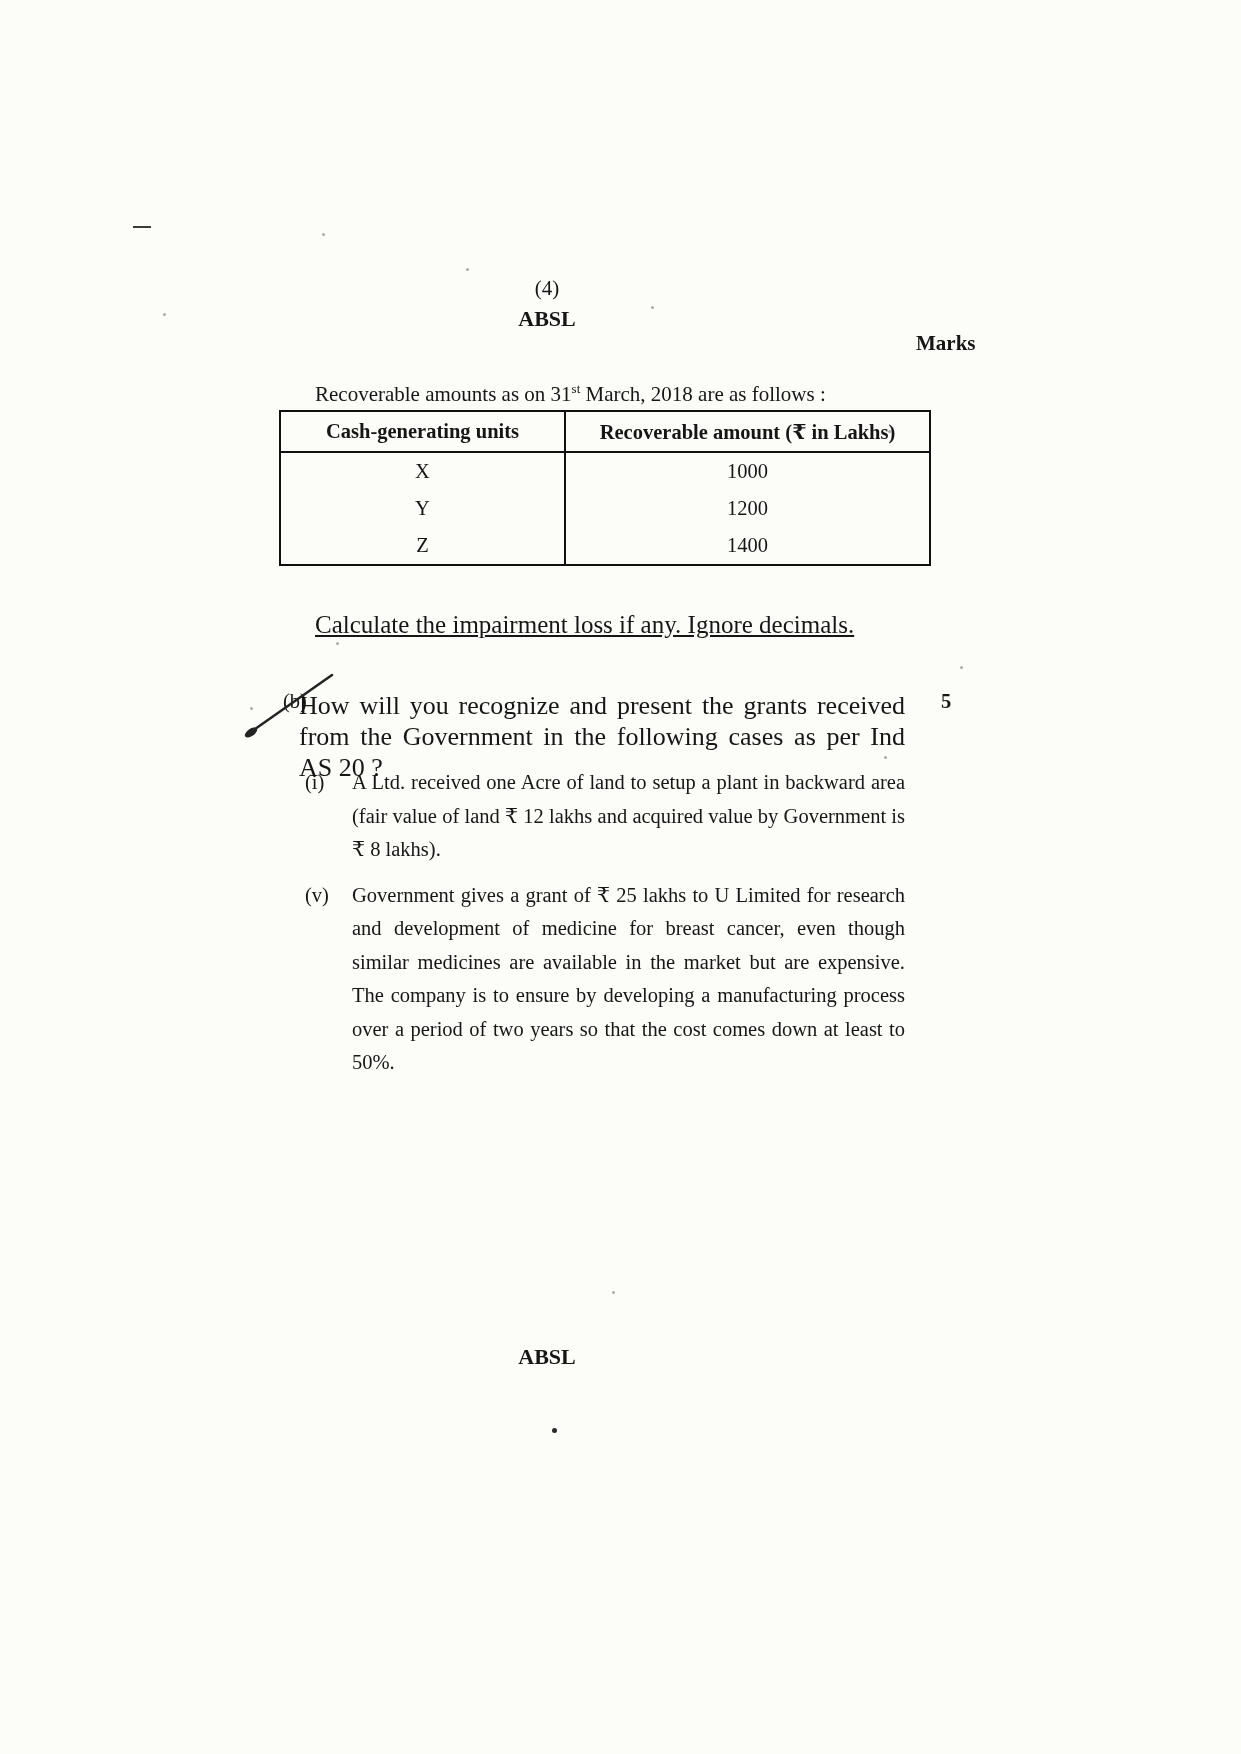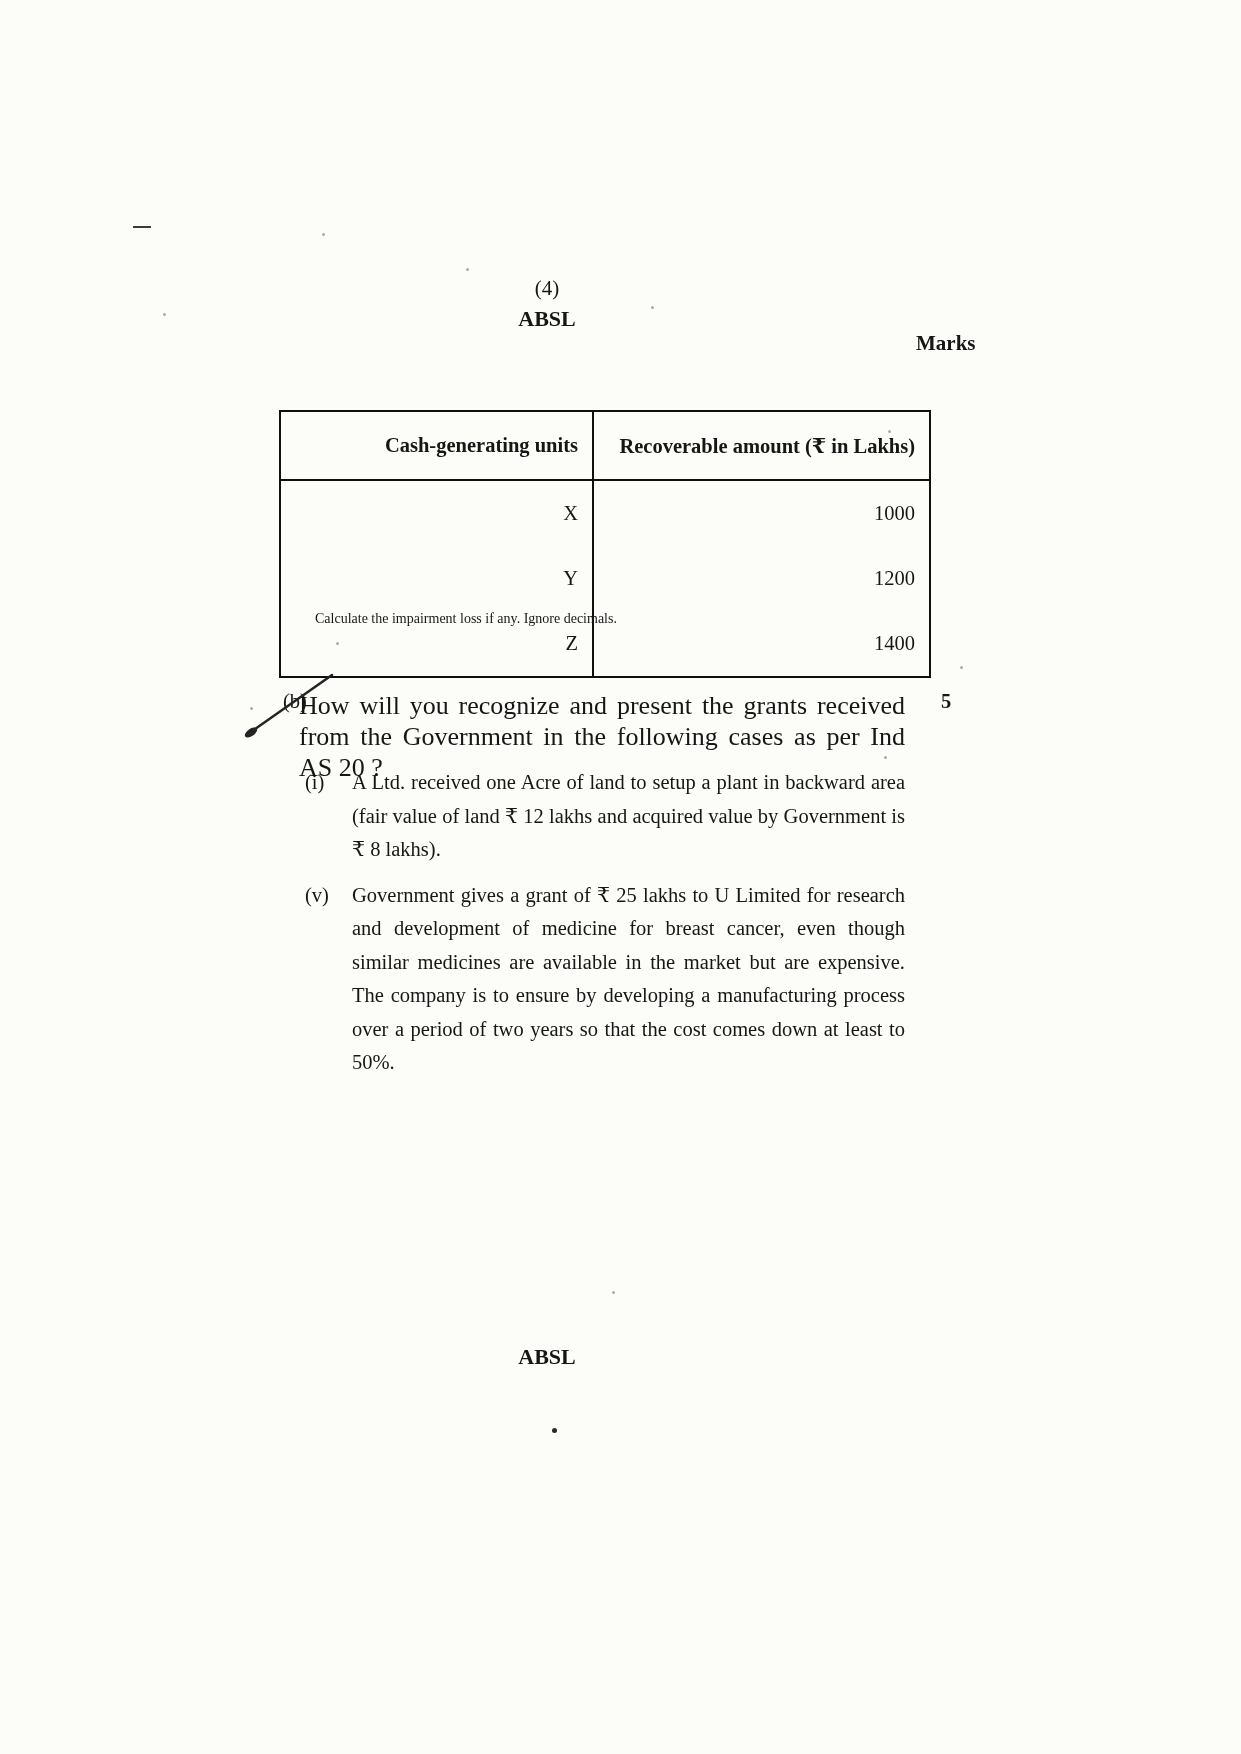--- a/index.html
+++ b/index.html
@@ -23,33 +23,33 @@
   .marks-label  { position:absolute; top:309px; left:916px; font-size:21px; font-weight:bold;margin-top:22px; }
 
   .intro { position:absolute; top:381px; left:315px; font-size:21px; white-space:nowrap; }
   .intro sup { font-size:13px; }
 
   .doc-table {
     position:absolute; top:410px; left:279px; width:652px;
     border-collapse:collapse; table-layout:fixed;
   }
   .doc-table th, .doc-table td {
-    text-align:right; vertical-align:middle; padding:14px;
+    text-align:center; vertical-align:middle; padding:0;
   }
   .doc-table { border:2.5px solid #101010; }
   .doc-table th {
     font-size:20.5px; font-weight:bold; height:39px;
     border-bottom:2px solid #101010;
   }
   .doc-table td { font-size:20.5px; height:37px; }
   .doc-table th:first-child, .doc-table td:first-child {
     border-right:2px solid #101010; width:283px;
   }
 
-  .instruction { position:absolute; top:611px; left:315px; font-size:14px; white-space:nowrap; }
+  .instruction { position:absolute; top:611px; left:315px; font-size:25px; white-space:nowrap;text-decoration:underline; }
 
   .question-b { position:absolute; top:690px; left:283px; width:622px; }
   .q-label { position:absolute; left:0; top:0; font-size:20.5px; }
   .q-text  { margin-left:16px; font-size:26px; line-height:31px; text-align:justify; }
   .q-marks { position:absolute; top:690px; left:941px; font-size:20.5px; font-weight:bold; }
 
   .items { position:absolute; top:766px; left:305px; width:600px; }
   .item { position:relative; padding-left:47px; margin-bottom:12px; font-size:20.5px; line-height:33.5px; }
   .item-label { position:absolute; left:0; top:0; }
   .item-text { text-align:justify; }
@@ -62,20 +62,23 @@
 <body>
 
 <div class="page">
 
   <div class="dash-mark"></div>
 
   <div class="page-number">(4)</div>
   <div class="header-title">ABSL</div>
   <div class="marks-label">Marks</div>
 
+  <div class="intro">
+    <span>Recoverable amounts as on 31</span><sup>st</sup><span> March, 2018 are as follows :</span>
+  </div>
 
   <table class="doc-table">
     <thead>
       <tr>
         <th>Cash-generating units</th>
         <th>Recoverable amount (₹ in Lakhs)</th>
       </tr>
     </thead>
     <tbody>
       <tr>

